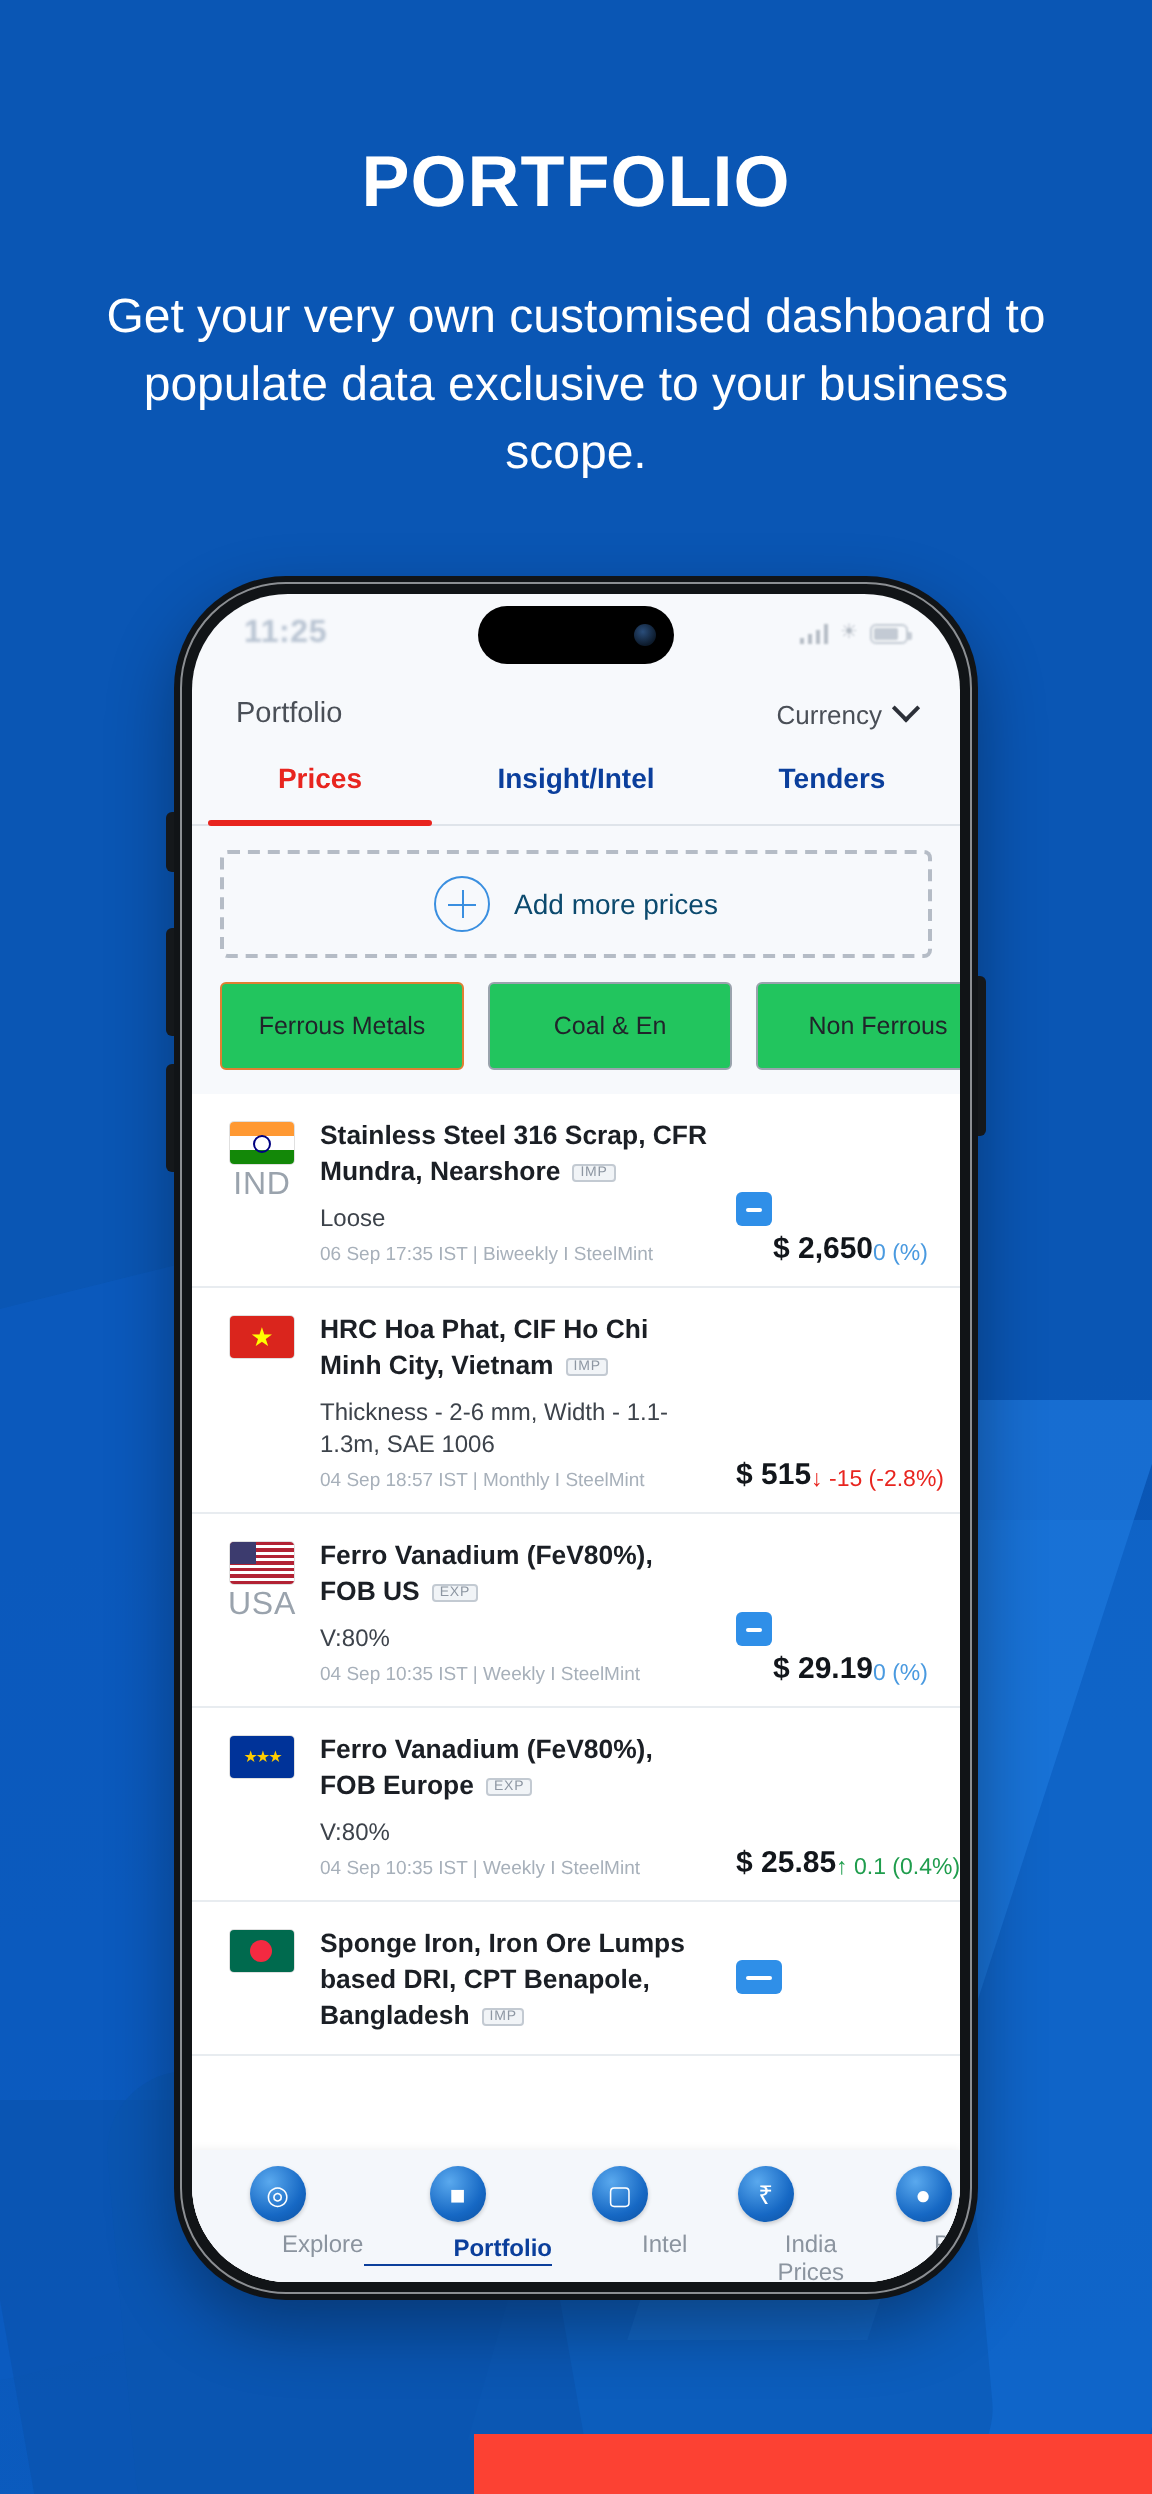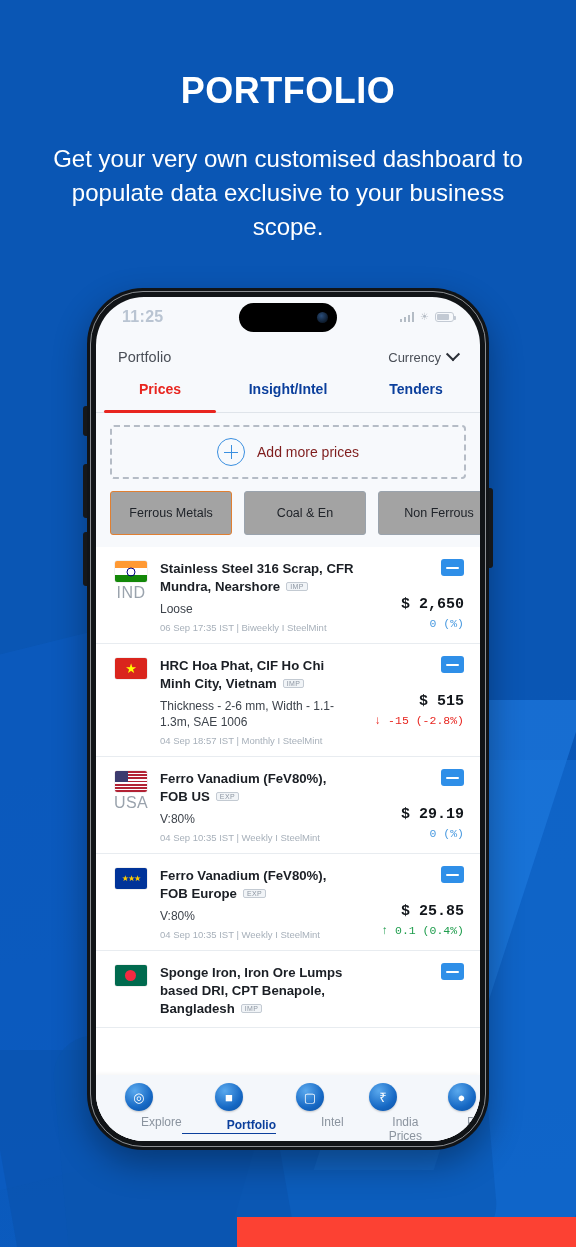--- a/index.html
+++ b/index.html
@@ -177,31 +177,31 @@
   }
   .plus-circle {
     width: 28px; height: 28px; border-radius: 50%;
     border: 1.6px solid #3a8fe0; position: relative;
   }
   .plus-circle::before, .plus-circle::after {
     content:""; position:absolute; background:#3a8fe0;
   }
   .plus-circle::before { left:6px; right:6px; top:12.5px; height:1.8px; }
   .plus-circle::after { top:6px; bottom:6px; left:12.5px; width:1.8px; }
-  .add-label { color: #7f1d1d; font-size: 14px; }
+  .add-label { color: #0c4a6e; font-size: 14px; }
 
   
   .chips {
     display: flex; gap: 12px; padding: 4px 14px 12px 14px;
     overflow: hidden; flex: 0 0 auto;
   }
   .chip {
     flex: 0 0 auto; min-width: 122px; height: 44px;
     border: 1px solid #9aa3ad; border-radius: 3px;
-    background: #a3a3a3;
+    background: #22c55e;
     display: flex; align-items: center; justify-content: center;
     font-size: 12.5px; color: #20242a; white-space: nowrap; padding: 0 14px;
   }
   .chip.active { border: 1.6px solid #e07f32; }
 
   
   .list { flex: 1 1 auto; overflow: hidden; background: #ffffff; }
   .price-row {
     display: flex; gap: 10px;
     padding: 12px 16px 10px 16px;
@@ -243,21 +243,21 @@
     display: inline-block; vertical-align: 2px; margin-left: 6px;
     font-size: 7px; color: #8d96a2; border: 1px solid #c3cad2;
     border-radius: 2px; padding: 0 3px; letter-spacing: .4px;
     background: #f1f4f7; filter: blur(.35px);
   }
   .p-sub { font-size: 12px; color: #3d434b; margin-top: 6px; line-height: 16px; }
   .p-meta { font-size: 9.5px; color: #a7b0ba; margin-top: 5px; }
 
   .pricecol {
     width: 96px; flex: 0 0 96px; text-align: left;
-    display: flex; flex-direction: column; align-items: flex-end; font-family: Liberation Mono, monospace;
+    display: flex; flex-direction: row; align-items: flex-end;
   }
   .minus-btn {
     width: 23px; height: 17px; border-radius: 3px; background: #2f8fe8;
     position: relative; margin-bottom: 20px;
   }
   .minus-btn::after {
     content:""; position:absolute; left:5px; right:5px; top:7.5px;
     height:2px; background:#fff; border-radius:1px;
   }
   .p-value { font-size: 15px; font-weight: bold; color: #12161b; white-space: nowrap; }

